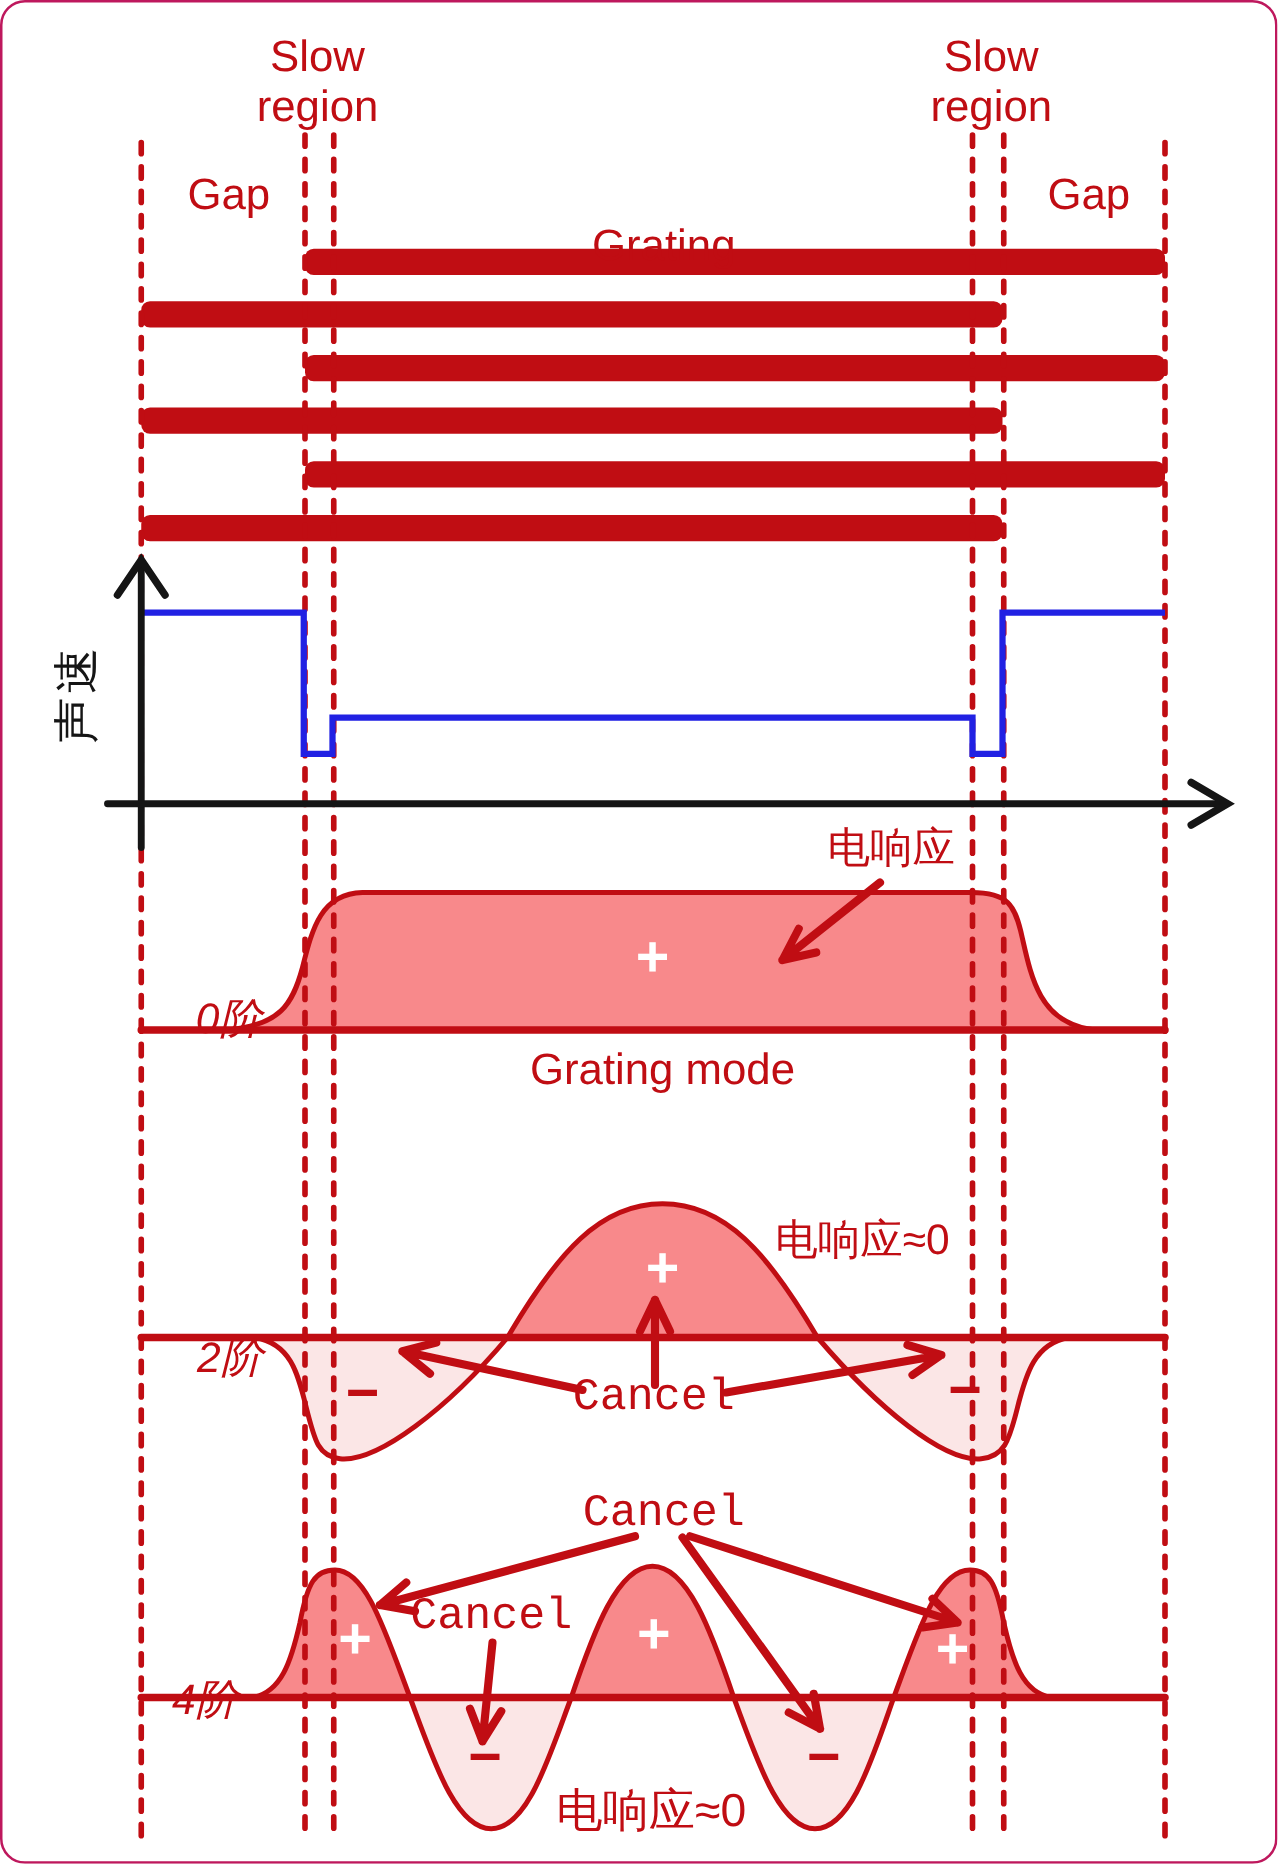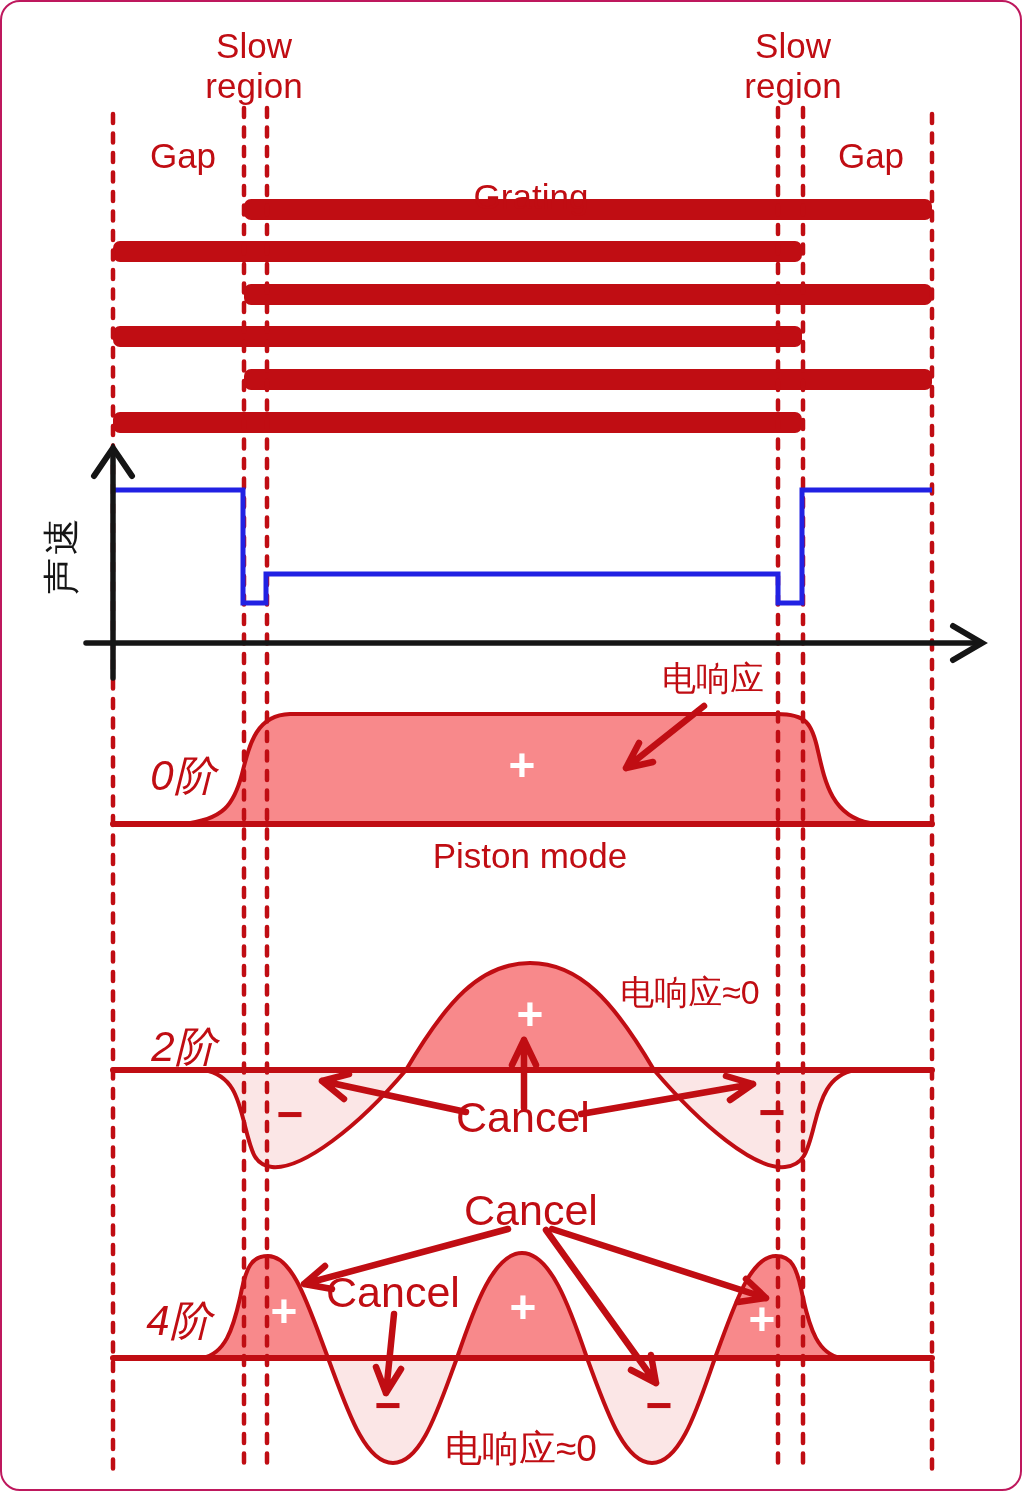--- a/index.html
+++ b/index.html
@@ -31,28 +31,28 @@
     text-align:center;
     z-index:5;
   }
   .lbl.two-line{white-space:normal;width:150px;}
   .lbl.rot{
     transform:translate(-50%,-50%) rotate(-90deg);
     color:var(--black);
     font-size:37px;
     letter-spacing:3px;
   }
-  .lbl.order{font-style:italic;font-size:42px;}
+  .lbl.order{font-style:italic;font-size:34px;margin-top:40px;}
   .lbl.sign-plus{
     color:#ffffff;font-weight:bold;font-size:46px;
   }
   .lbl.sign-minus{
     color:var(--dark);font-weight:bold;font-size:46px;
   }
-  .lbl.cancel{font-size:43px;}
+  .lbl.cancel{font-size:36px;font-family:Liberation Mono, monospace;}
   .lbl.response{font-size:34px;}
   .lbl.caption{font-size:35px;}
 </style>
 </head>
 <body>
 
 <div id="canvas">
 
   <svg id="diagram-svg" width="1022" height="1491" viewBox="0 0 1022 1491">
 
@@ -127,30 +127,30 @@
   <div class="lbl two-line" style="left:791px;top:64px;">Slow region</div>
   <div class="lbl" style="left:181px;top:154px;">Gap</div>
   <div class="lbl" style="left:529px;top:153px;margin-top:42px;">Grating</div>
   <div class="lbl" style="left:869px;top:154px;">Gap</div>
 
   <div class="lbl rot" style="left:60px;top:553px;">声速</div>
 
   <div class="lbl order" style="left:181px;top:774px;">0阶</div>
   <div class="lbl sign-plus" style="left:520px;top:763px;">+</div>
   <div class="lbl response" style="left:711px;top:677px;">电响应</div>
-  <div class="lbl caption" style="left:528px;top:854px;">Piston mode</div>
+  <div class="lbl caption" style="left:528px;top:854px;">Grating mode</div>
 
   <div class="lbl order" style="left:182px;top:1045px;font-style:italic;">2阶</div>
   <div class="lbl sign-plus" style="left:528px;top:1012px;">+</div>
   <div class="lbl sign-minus" style="left:288px;top:1112px;">−</div>
   <div class="lbl sign-minus" style="left:770px;top:1110px;">−</div>
   <div class="lbl response" style="left:688px;top:991px;">电响应≈0</div>
   <div class="lbl cancel" style="left:521px;top:1116px;">Cancel</div>
 
-  <div class="lbl order" style="left:177px;top:1319px;">4阶</div>
+  <div class="lbl order" style="left:162px;top:1319px;">4阶</div>
   <div class="lbl sign-plus" style="left:282px;top:1309px;">+</div>
   <div class="lbl sign-plus" style="left:521px;top:1305px;">+</div>
   <div class="lbl sign-plus" style="left:760px;top:1317px;">+</div>
   <div class="lbl sign-minus" style="left:386px;top:1403px;">−</div>
   <div class="lbl sign-minus" style="left:657px;top:1403px;">−</div>
   <div class="lbl cancel" style="left:529px;top:1209px;">Cancel</div>
   <div class="lbl cancel" style="left:391px;top:1291px;">Cancel</div>
   <div class="lbl response" style="font-size:37px;left:519px;top:1447px;">电响应≈0</div>
 
 </div>

